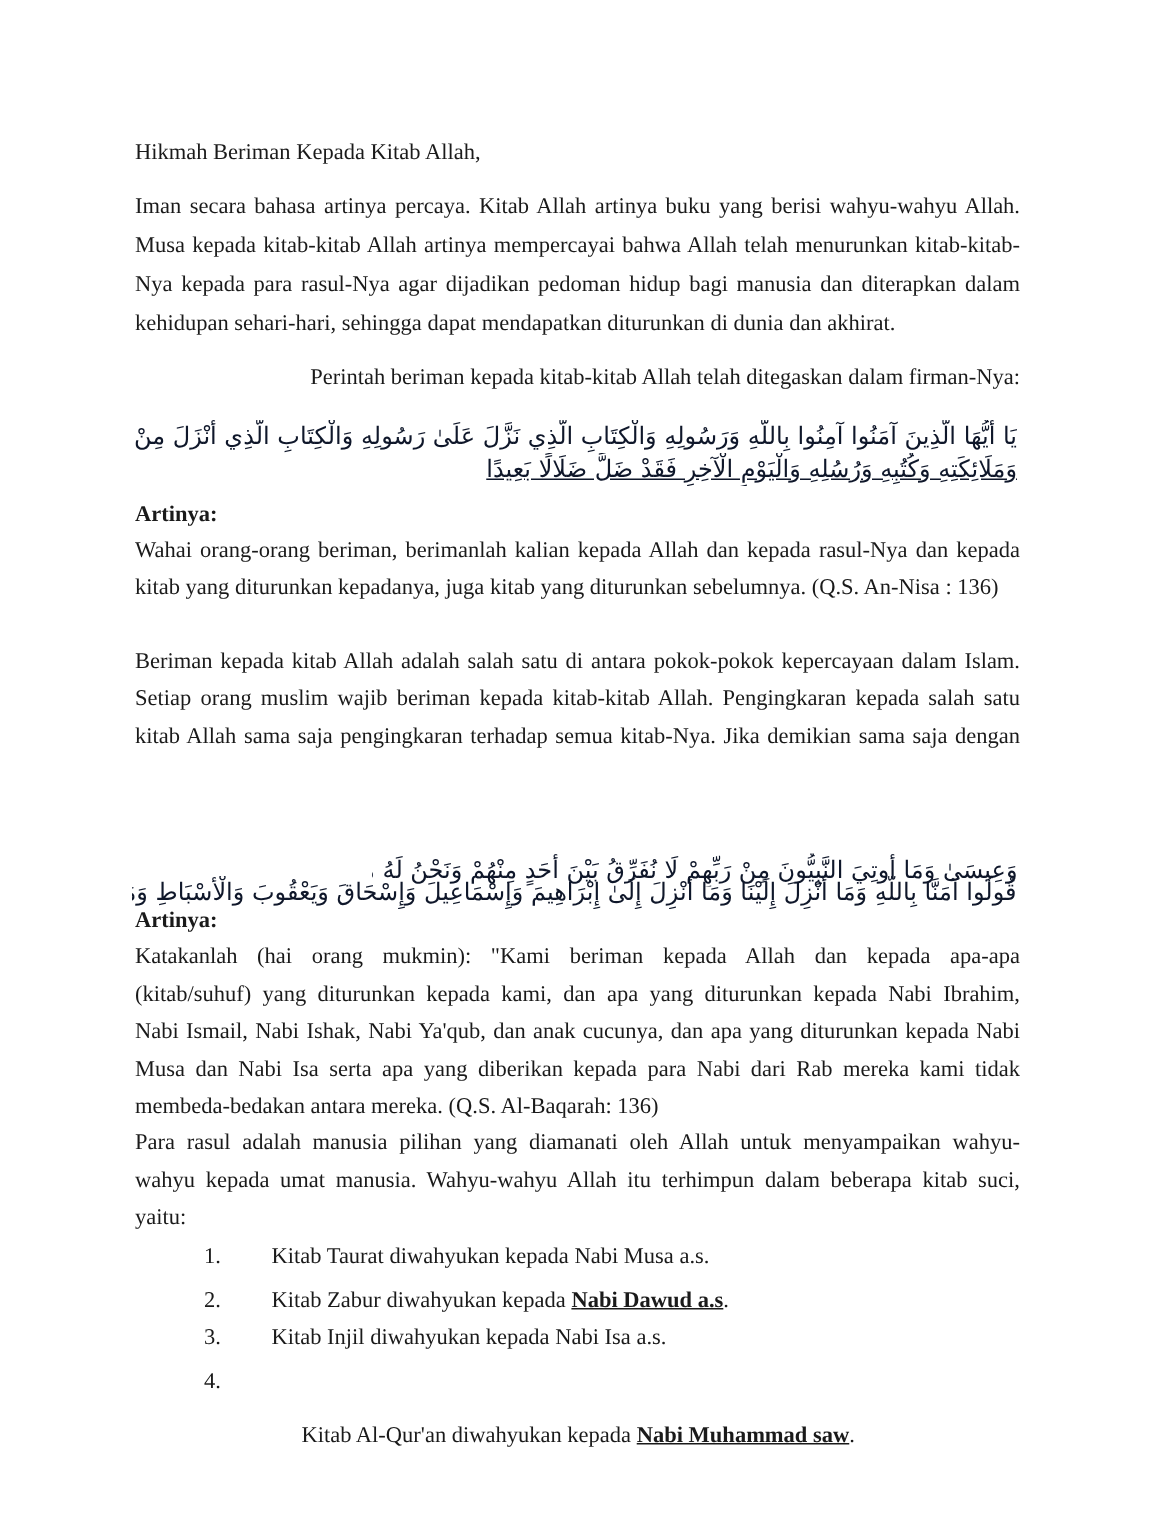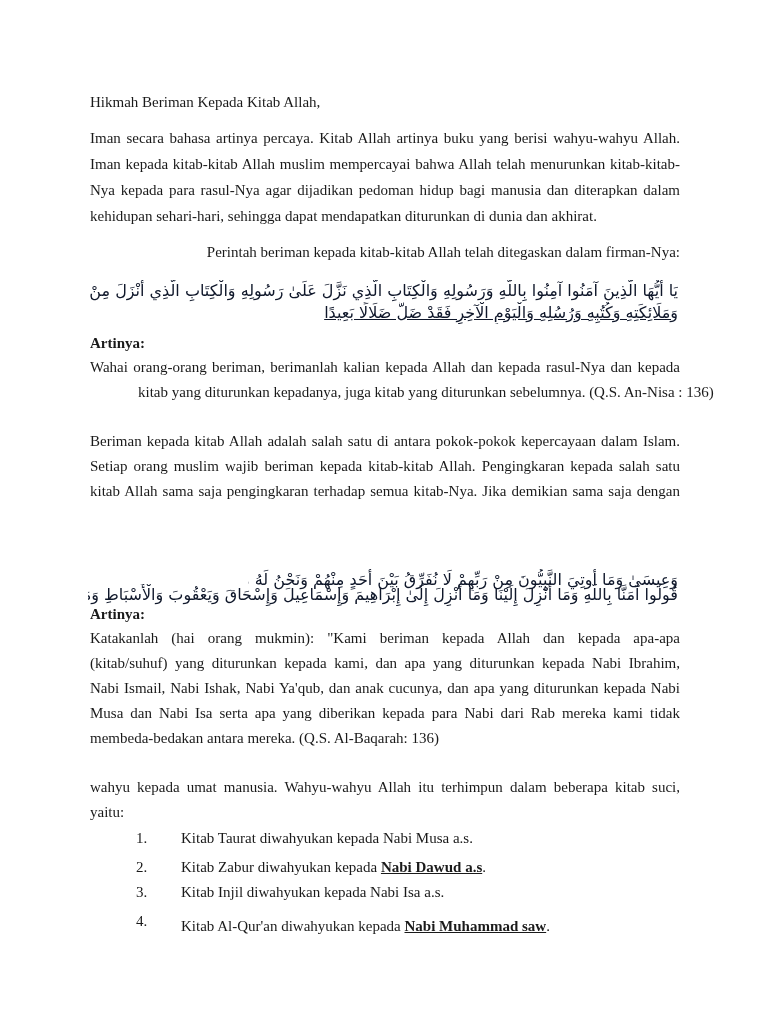--- a/index.html
+++ b/index.html
@@ -22,62 +22,63 @@
     .u { text-decoration: underline; font-weight: bold; }
   </style>
 </head>
 <body>
 
 <div class="page">
 
   <div class="line" style="top:93px;">Hikmah Beriman Kepada Kitab Allah,</div>
 
   <div class="line just" style="top:129px;">Iman secara bahasa artinya percaya. Kitab Allah artinya buku yang berisi wahyu-wahyu Allah.</div>
-  <div class="line just" style="top:155px;">Iman kepada kitab-kitab Allah muslim mempercayai bahwa Allah telah menurunkan kitab-kitab-</div>
+  <div class="line just" style="top:155px;">Musa kepada kitab-kitab Allah artinya mempercayai bahwa Allah telah menurunkan kitab-kitab-</div>
   <div class="line just" style="top:181px;">Nya kepada para rasul-Nya agar dijadikan pedoman hidup bagi manusia dan diterapkan dalam</div>
   <div class="line" style="top:207px;">kehidupan sehari-hari, sehingga dapat mendapatkan diturunkan di dunia dan akhirat.</div>
 
   <div class="line" style="top:243px;text-align:right;">Perintah beriman kepada kitab-kitab Allah telah ditegaskan dalam firman-Nya:</div>
 
   <div class="arabic" style="top:280px;">يَا أَيُّهَا الَّذِينَ آمَنُوا آمِنُوا بِاللَّهِ وَرَسُولِهِ وَالْكِتَابِ الَّذِي نَزَّلَ عَلَىٰ رَسُولِهِ وَالْكِتَابِ الَّذِي أَنْزَلَ مِنْ قَبْلُ ۚ وَمَنْ يَكْفُرْ بِاللَّهِ</div>
   <div class="arabic" style="top:302px; width:420px;text-decoration:underline;">وَمَلَائِكَتِهِ وَكُتُبِهِ وَرُسُلِهِ وَالْيَوْمِ الْآخِرِ فَقَدْ ضَلَّ ضَلَالًا بَعِيدًا</div>
 
   <div class="line bold" style="top:334px;">Artinya:</div>
   <div class="line ital just" style="top:358px;">Wahai orang-orang beriman, berimanlah kalian kepada Allah dan kepada rasul-Nya dan kepada</div>
-  <div class="line ital" style="top:383px;margin-left:48px;">kitab yang diturunkan kepadanya, juga kitab yang diturunkan sebelumnya. (Q.S. An-Nisa : 136)</div>
+  <div class="line ital" style="top:383px;">kitab yang diturunkan kepadanya, juga kitab yang diturunkan sebelumnya. (Q.S. An-Nisa : 136)</div>
 
   <div class="line just" style="top:432px;">Beriman kepada kitab Allah adalah salah satu di antara pokok-pokok kepercayaan dalam Islam.</div>
   <div class="line just" style="top:457px;">Setiap orang muslim wajib beriman kepada kitab-kitab Allah. Pengingkaran kepada salah satu</div>
   <div class="line just" style="top:482px;">kitab Allah sama saja pengingkaran terhadap semua kitab-Nya. Jika demikian sama saja dengan</div>
 
   <div class="arabic" style="top:543px;margin-top:41px;">قُولُوا آمَنَّا بِاللَّهِ وَمَا أُنْزِلَ إِلَيْنَا وَمَا أُنْزِلَ إِلَىٰ إِبْرَاهِيمَ وَإِسْمَاعِيلَ وَإِسْحَاقَ وَيَعْقُوبَ وَالْأَسْبَاطِ وَمَا أُوتِيَ مُوسَىٰ</div>
   <div class="arabic" style="top:569px; width:430px;">وَعِيسَىٰ وَمَا أُوتِيَ النَّبِيُّونَ مِنْ رَبِّهِمْ لَا نُفَرِّقُ بَيْنَ أَحَدٍ مِنْهُمْ وَنَحْنُ لَهُ مُسْلِمُونَ</div>
 
   <div class="line bold" style="top:605px;">Artinya:</div>
   <div class="line ital just" style="top:629px;">Katakanlah (hai orang mukmin): "Kami beriman kepada Allah dan kepada apa-apa</div>
   <div class="line ital just" style="top:654px;">(kitab/suhuf) yang diturunkan kepada kami, dan apa yang diturunkan kepada Nabi Ibrahim,</div>
   <div class="line ital just" style="top:679px;">Nabi Ismail, Nabi Ishak, Nabi Ya'qub, dan anak cucunya, dan apa yang diturunkan kepada Nabi</div>
   <div class="line ital just" style="top:704px;">Musa dan Nabi Isa serta apa yang diberikan kepada para Nabi dari Rab mereka kami tidak</div>
   <div class="line ital" style="top:729px;">membeda-bedakan antara mereka. (Q.S. Al-Baqarah: 136)</div>
 
+  <div class="line just" style="top:753px;">Para rasul adalah manusia pilihan yang diamanati oleh Allah untuk menyampaikan wahyu-</div>
   <div class="line just" style="top:778px;">wahyu kepada umat manusia. Wahyu-wahyu Allah itu terhimpun dalam beberapa kitab suci,</div>
   <div class="line" style="top:803px;">yaitu:</div>
 
   <div>
     <div>
       <span class="li-num" style="top:829px;">1.</span>
       <span class="li-text" style="top:829px;">Kitab Taurat diwahyukan kepada Nabi Musa a.s.</span>
     </div>
     <div>
       <span class="li-num" style="top:858px;">2.</span>
       <span class="li-text" style="top:858px;"><span>Kitab Zabur diwahyukan kepada </span><span class="u">Nabi Dawud a.s</span><span>.</span></span>
     </div>
     <div>
       <span class="li-num" style="top:883px;">3.</span>
       <span class="li-text" style="top:883px;">Kitab Injil diwahyukan kepada Nabi Isa a.s.</span>
     </div>
     <div>
       <span class="li-num" style="top:912px;">4.</span>
-      <span class="li-text" style="top:917px;"><span>Kitab Al-Qur'an diwahyukan kepada </span><span class="u">Nabi Muhammad saw</span><span>.</span></span>
+      <span class="li-text" style="top:948px;margin-left:20px;"><span>Kitab Al-Qur'an diwahyukan kepada </span><span class="u">Nabi Muhammad saw</span><span>.</span></span>
     </div>
   </div>
 
 </div>
 
 </body></html>

